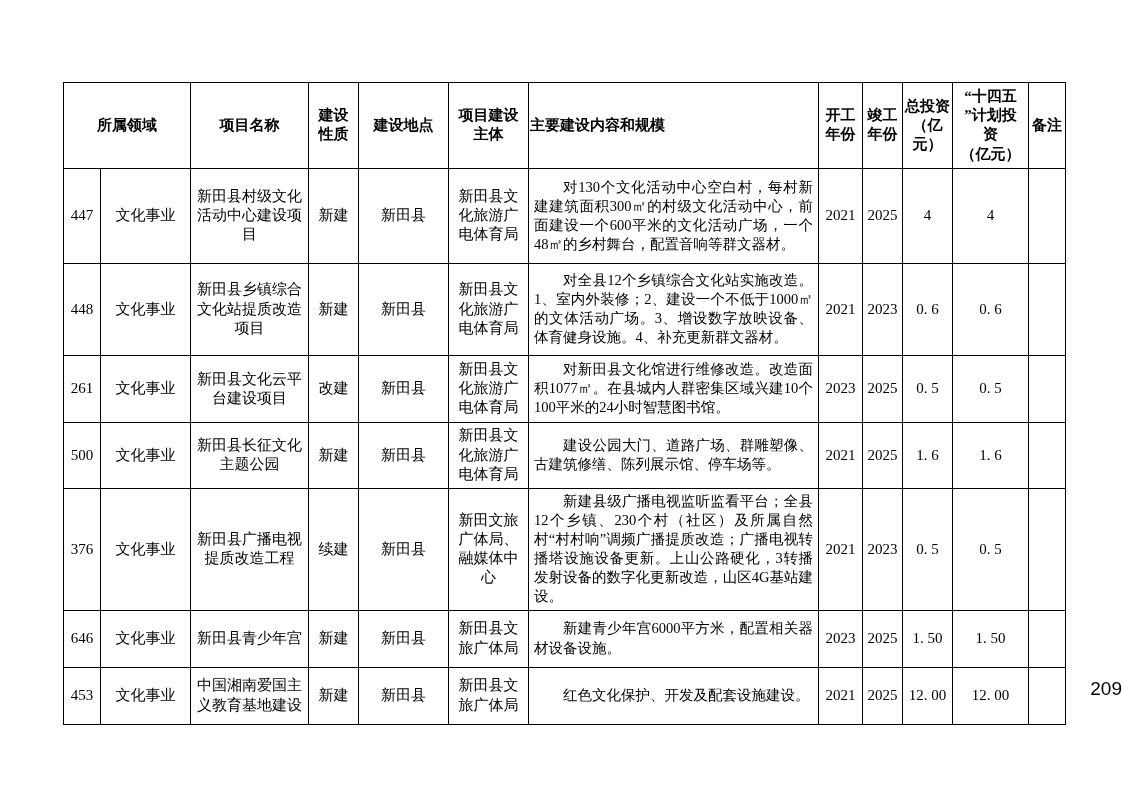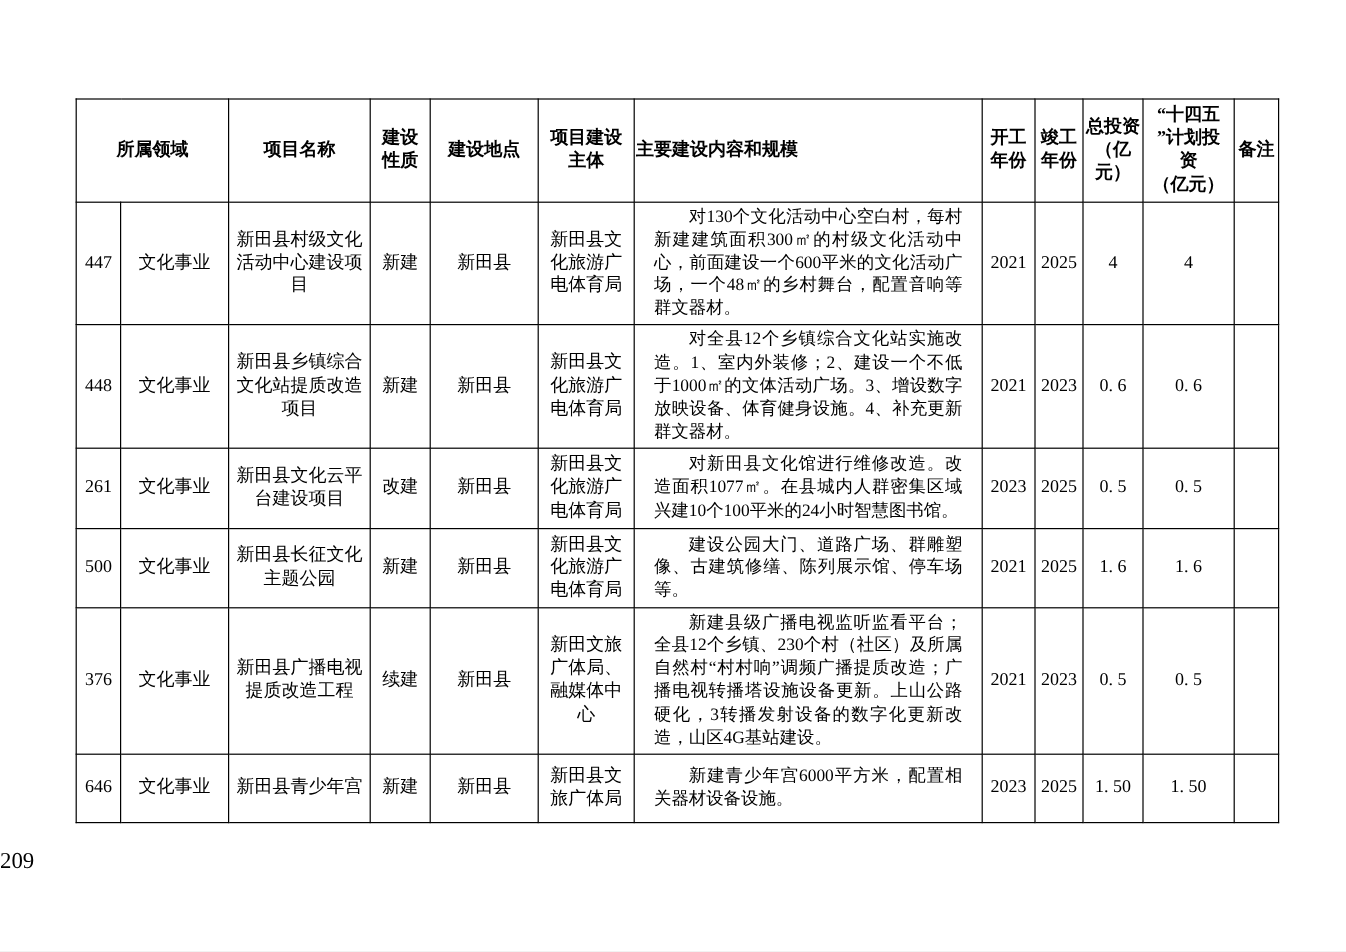--- a/index.html
+++ b/index.html
@@ -37,31 +37,31 @@
   }
   .doc-table thead th.h-left {
     text-align: left;
     padding-left: 1px;
   }
   .doc-table td.c-content {
     text-align: justify;
     text-indent: 2em;
     font-size: 14.5px;
     line-height: 1.32;
-    padding: 3px 16px;
+    padding: 3px 5px;
   }
   .doc-table td.c-num { font-size: 15px; text-align: center; }
   .page-number {
     position: absolute;
     left: 0;
-    top: 707px;
+    top: 678px;
     width: 100%;
-    text-align: left;
+    text-align: right;
     font-size: 19px;
-    font-family: Liberation Serif, serif;
+    font-family: Liberation Sans, sans-serif;
   }
 </style>
 </head>
 <body>
 
 <div class="sheet">
 
   <table class="doc-table">
     <colgroup>
       <col style="width:37px">
@@ -179,18 +179,32 @@
     <td>新建</td>
     <td>新田县</td>
     <td>新田县文旅广体局</td>
     <td class="c-content">新建青少年宫6000平方米，配置相关器材设备设施。</td>
     <td class="c-num">2023</td>
     <td class="c-num">2025</td>
     <td class="c-num">1. 50</td>
     <td class="c-num">1. 50</td>
     <td></td>
   </tr>
+        <tr style="height: 57px;">
+    <td class="c-num">453</td>
+    <td>文化事业</td>
+    <td>中国湘南爱国主义教育基地建设</td>
+    <td>新建</td>
+    <td>新田县</td>
+    <td>新田县文旅广体局</td>
+    <td class="c-content">红色文化保护、开发及配套设施建设。</td>
+    <td class="c-num">2021</td>
+    <td class="c-num">2025</td>
+    <td class="c-num">12. 00</td>
+    <td class="c-num">12. 00</td>
+    <td></td>
+  </tr>
       </tbody>
   </table>
 
   <div class="page-number">209</div>
 
 </div>
 
 </body></html>

